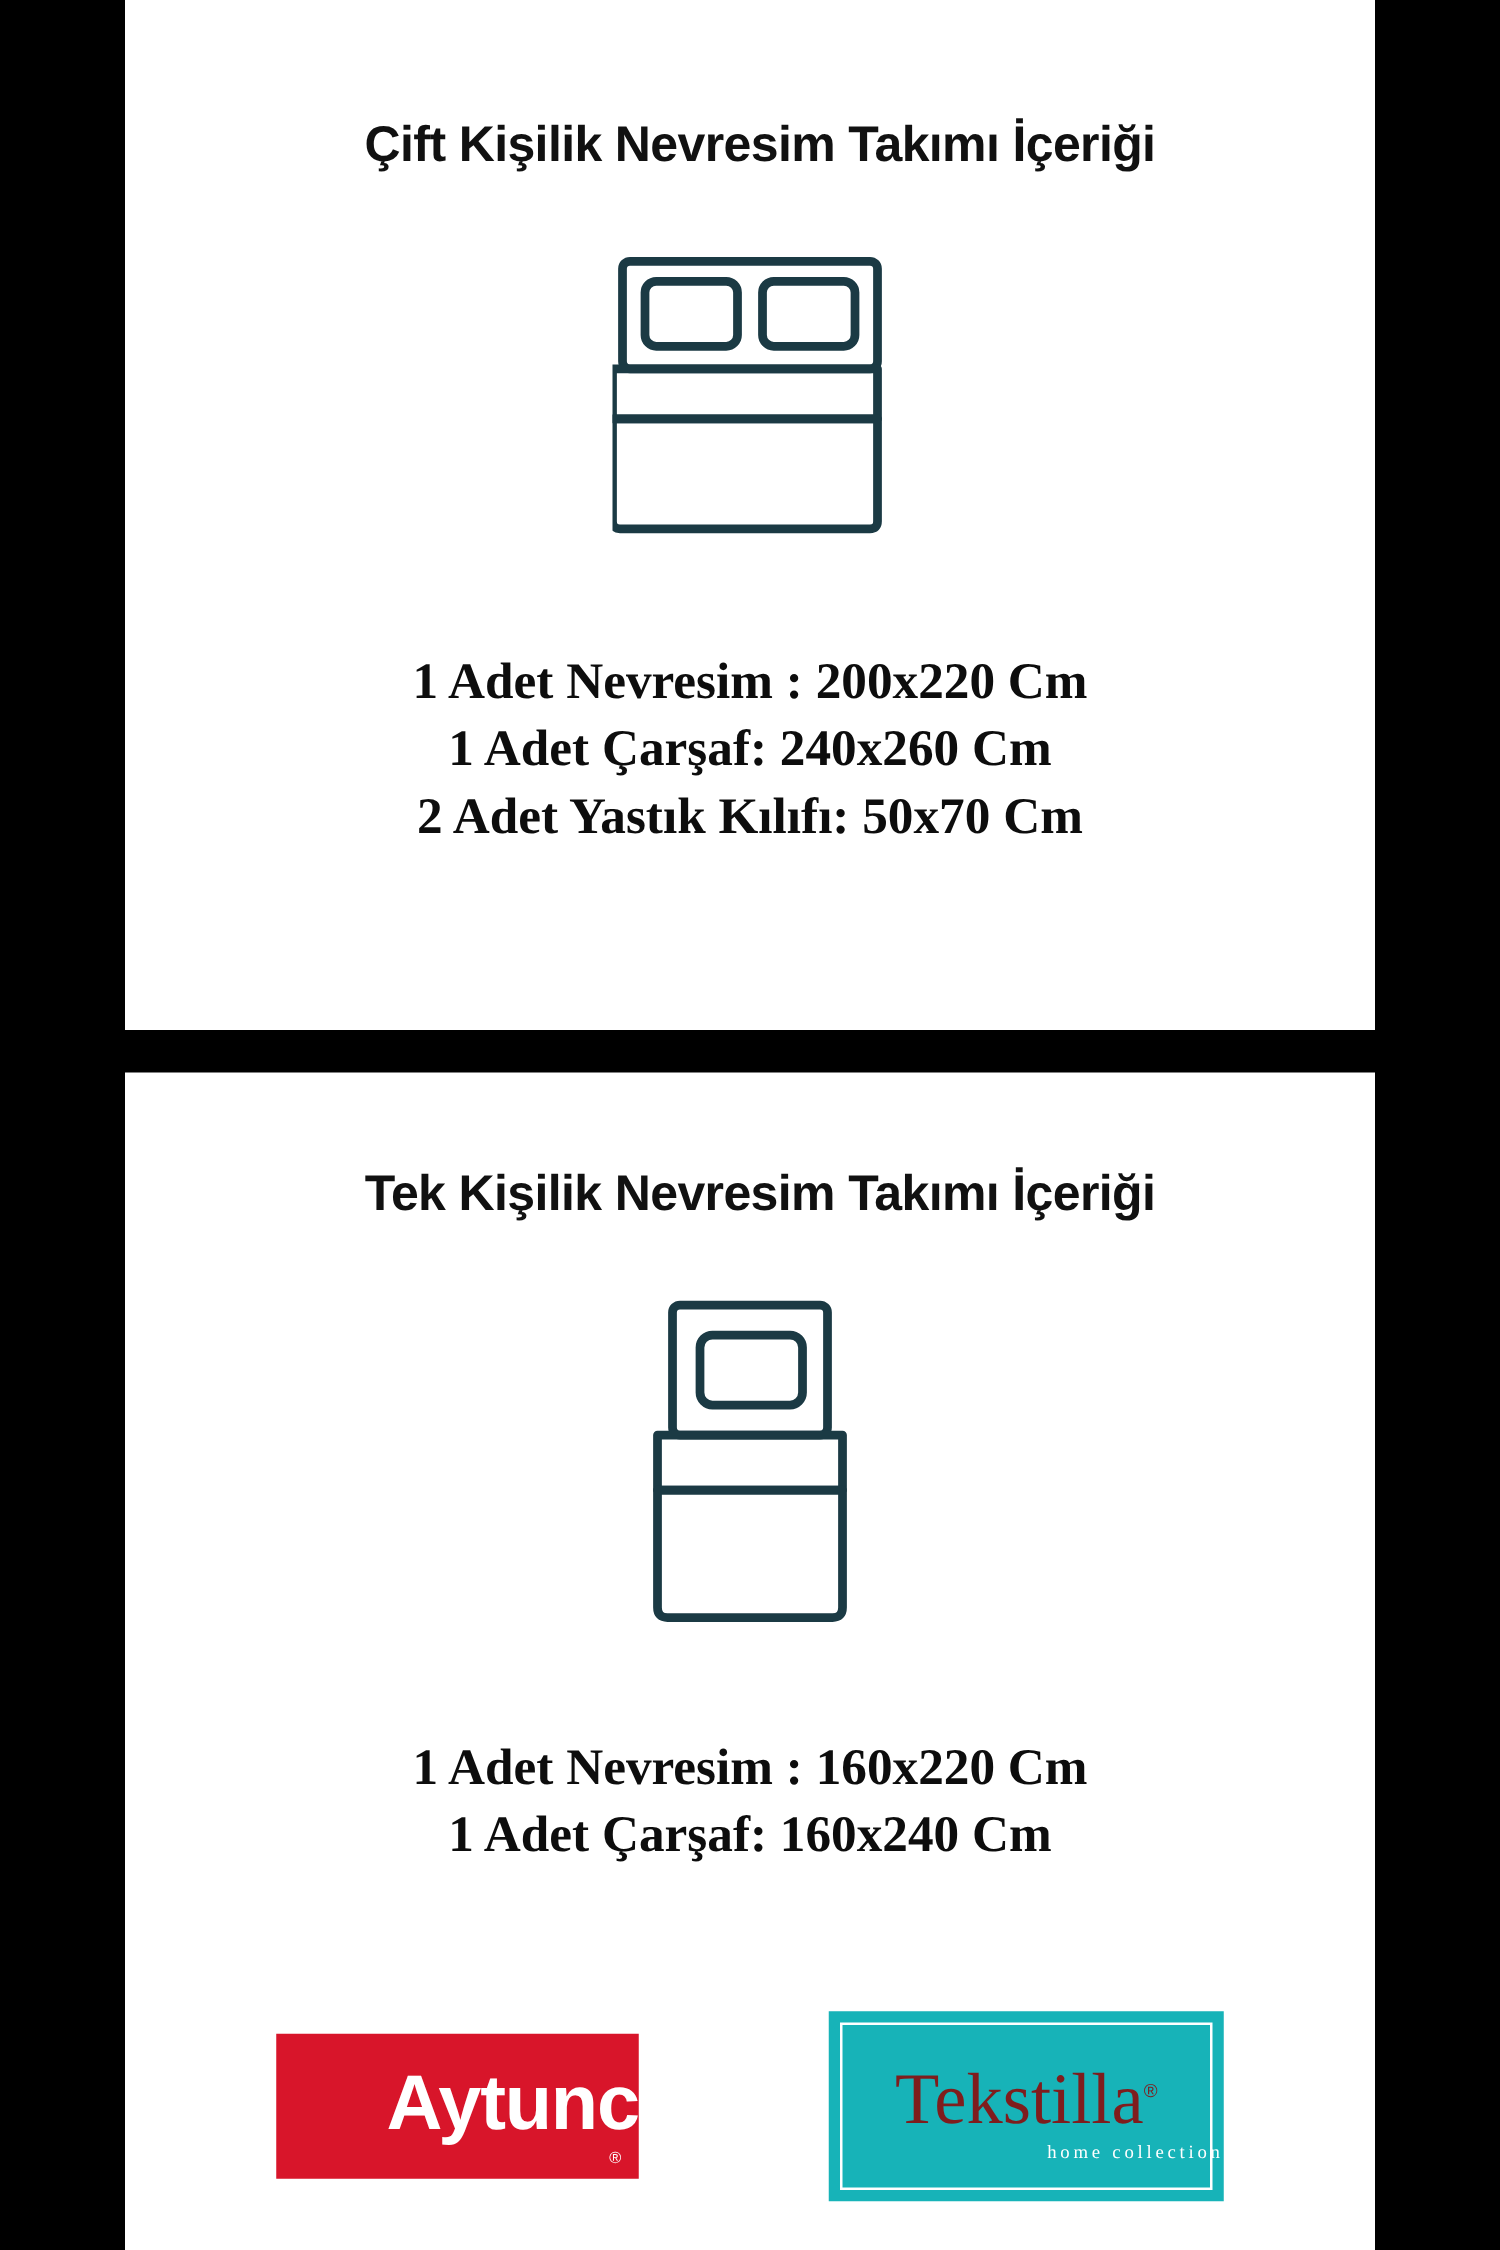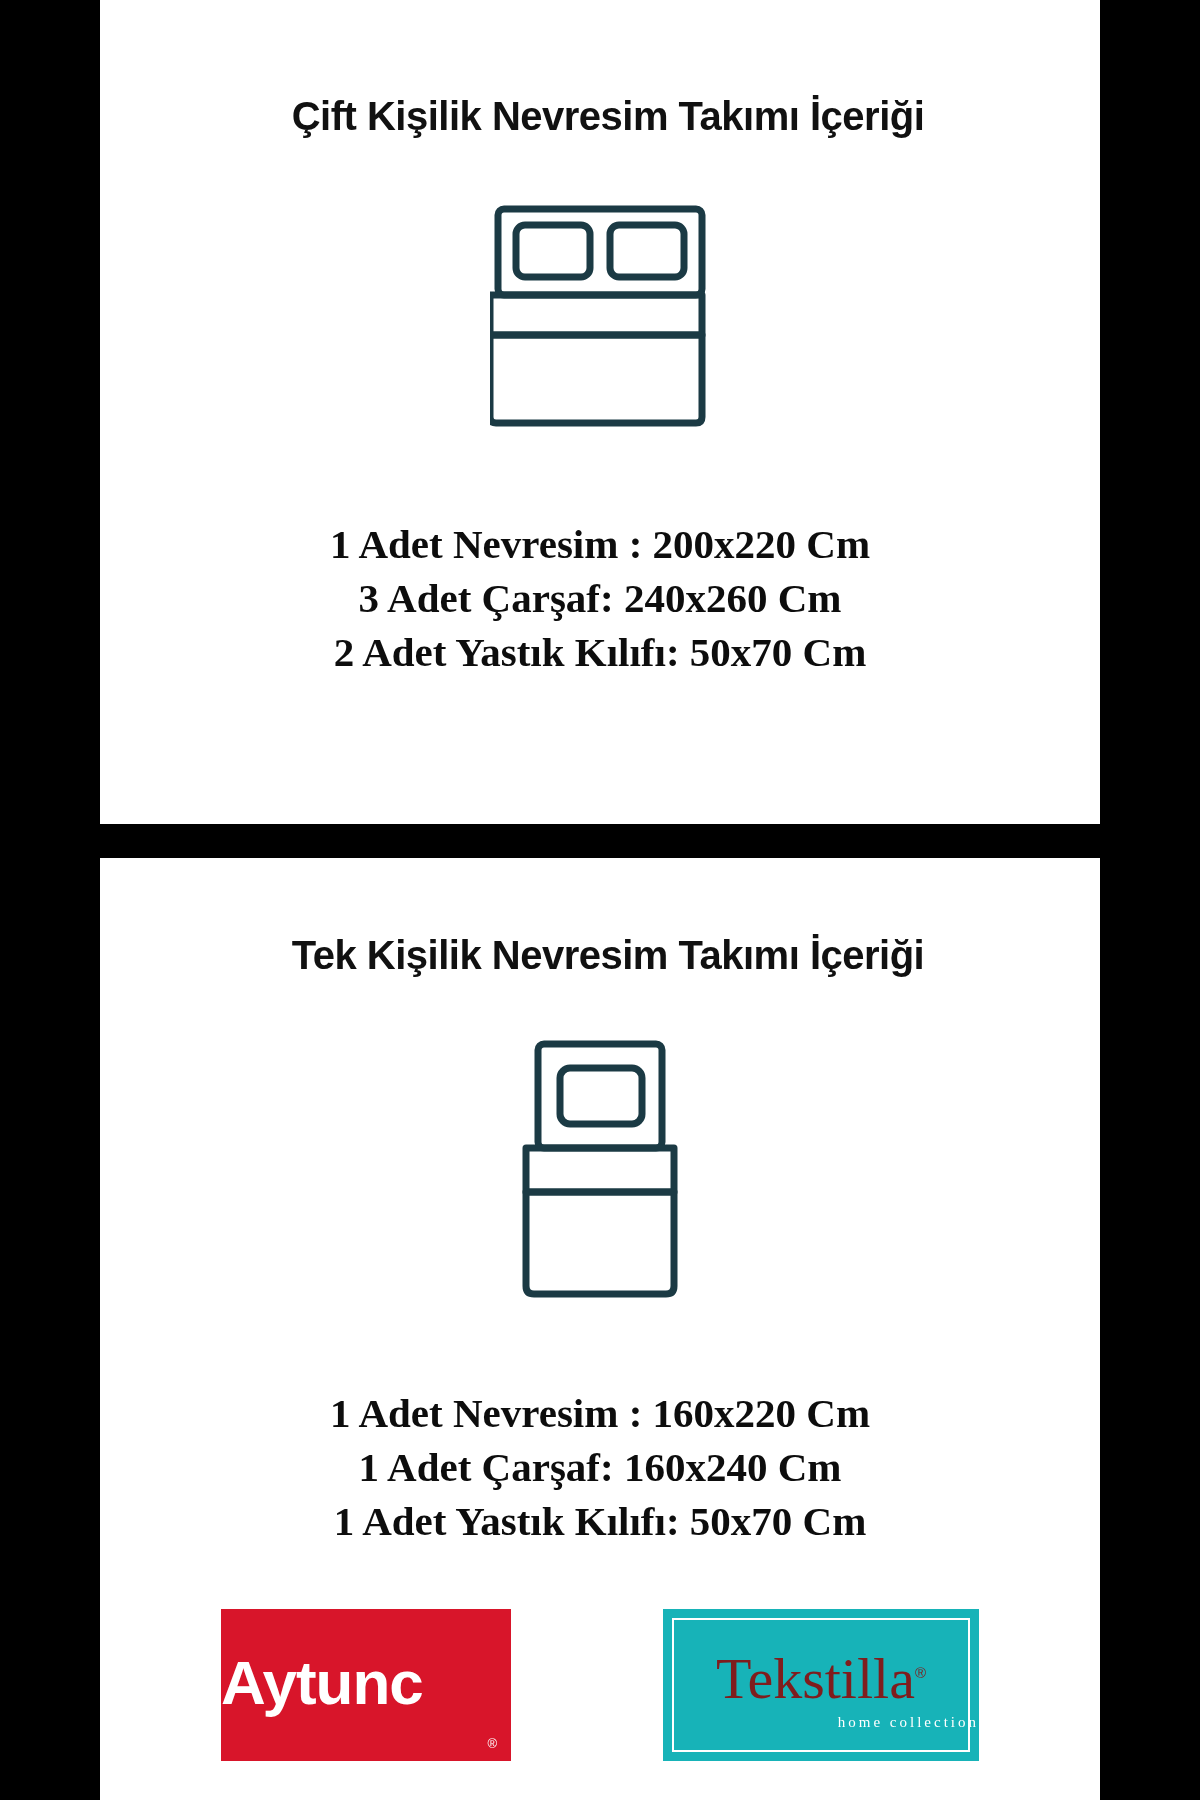--- a/index.html
+++ b/index.html
@@ -99,25 +99,25 @@
     width: 1000px;
     height: 150px;
     display: flex;
     justify-content: center;
     align-items: center;
     gap: 152px;
   }
 
   .logo-aytunc {
     width: 290px;
-    height: 152px;
+    height: 116px;
     background: #d8152a;
     display: flex;
     align-items: center;
-    justify-content: flex-start;
+    justify-content: flex-end;
     position: relative;
   }
   .logo-aytunc .word {
     font-family: "Liberation Sans", sans-serif;
     font-weight: bold;
     font-size: 62px;
     color: #ffffff;
     letter-spacing: -1px;
     line-height: 1;
     transform: translateY(-2px);
@@ -193,21 +193,21 @@
 
           <rect x="0" y="94" width="212" height="40"></rect>
 
           <path d="M0 134 L212 134 L212 216 Q212 222 206 222 L6 222 Q0 222 0 216 Z"></path>
         </g>
       </svg>
     </div>
 
     <div class="specs">
       <span class="specs-line">1 Adet Nevresim : 200x220 Cm</span>
-      <span class="specs-line">3 Adet Çarşaf: 240x260 Cm</span>
+      <span class="specs-line">1 Adet Çarşaf: 240x260 Cm</span>
       <span class="specs-line">2 Adet Yastık Kılıfı: 50x70 Cm</span>
     </div>
   </div>
 
   <div class="divider"></div>
   <div class="divider-notch-left"></div>
 
   <div class="card card-bottom">
     <h1 class="section-title title-bottom">Tek Kişilik Nevresim Takımı İçeriği</h1>
 
@@ -222,21 +222,20 @@
           <rect x="6" y="110" width="148" height="44"></rect>
 
           <path d="M6 154 L154 154 L154 248 Q154 256 146 256 L14 256 Q6 256 6 248 Z"></path>
         </g>
       </svg>
     </div>
 
     <div class="specs">
       <span class="specs-line">1 Adet Nevresim : 160x220 Cm</span>
       <span class="specs-line">1 Adet Çarşaf: 160x240 Cm</span>
-      <span class="specs-line">1 Adet Yastık Kılıfı: 50x70 Cm</span>
     </div>
   </div>
 
   <div class="logos">
     <div class="logo-aytunc">
       <span class="word">Aytunc</span>
       <span class="reg">®</span>
     </div>
 
     <div class="logo-tekstilla">

